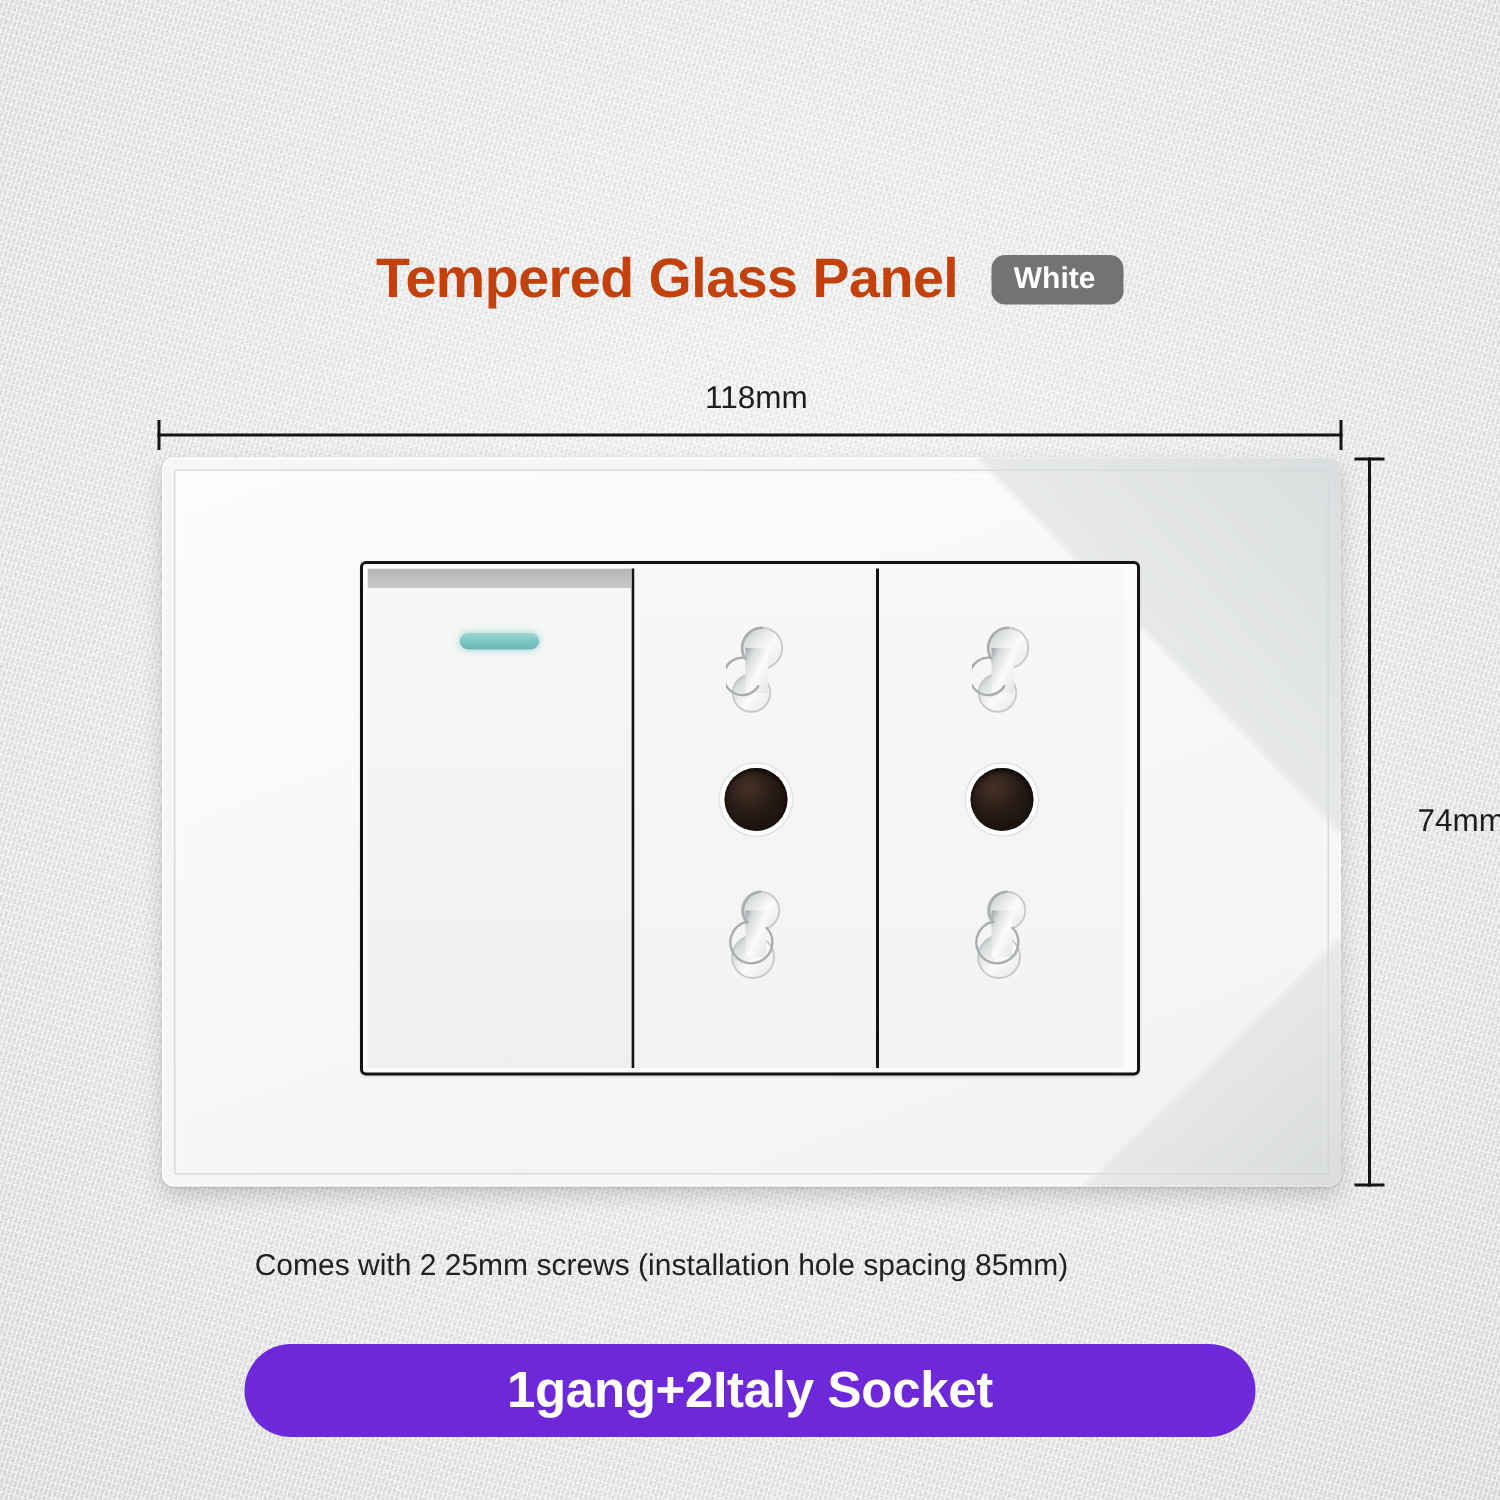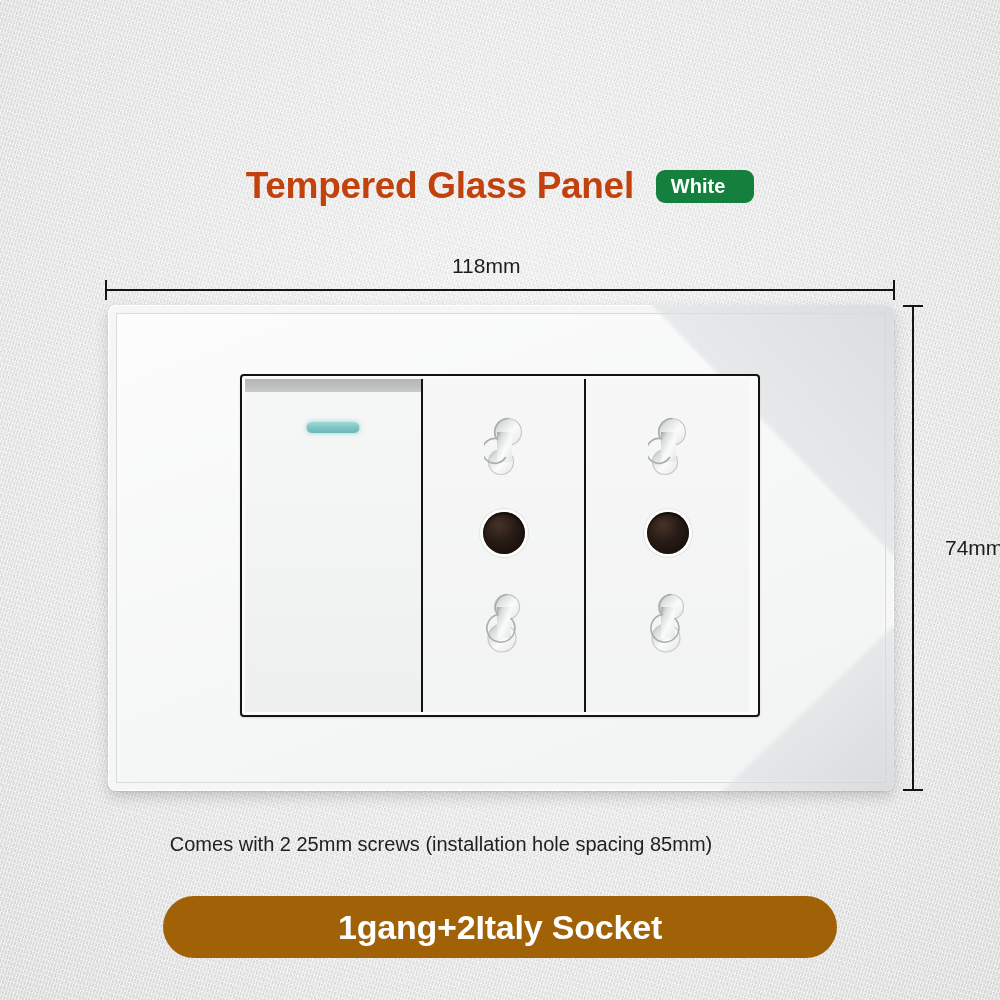--- a/index.html
+++ b/index.html
@@ -41,38 +41,38 @@
     gap: 22px;
   }
   #title-text {
     font-size: 37px;
     font-weight: 600;
     color: #c2410c;
     letter-spacing: -0.3px;
     white-space: nowrap;
   }
   #variant-badge {
-    background: #15803d;
+    background: #737373;
     color: #ffffff;
     font-size: 20px;
     font-weight: bold;
     border-radius: 9px;
-    padding: 6px 29px 7px 15px;
+    padding: 6px 19px 7px 15px;
     line-height: 1;
     white-space: nowrap;
   }
 
   
   .dim-label {
     position: absolute;
     font-size: 21px;
     color: #1d1d1d;
     white-space: nowrap;
   }
-  #dim-width-label { left: 452px; top: 254px; }
+  #dim-width-label { left: 470px; top: 254px; }
   #dim-height-label { left: 945px; top: 536px; }
 
   #dim-width-line {
     position: absolute;
     left: 105px;
     top: 289px;
     width: 790px;
     height: 2px;
     background: #141414;
   }
@@ -251,21 +251,21 @@
     font-size: 20px;
     color: #212121;
   }
   #product-pill {
     position: absolute;
     left: 163px;
     top: 896px;
     width: 674px;
     height: 62px;
     border-radius: 31px;
-    background: #a16207;
+    background: #6d28d9;
     display: flex;
     align-items: center;
     justify-content: center;
   }
   #product-pill-label {
     color: #ffffff;
     font-size: 34px;
     font-weight: bold;
     letter-spacing: -0.2px;
     white-space: nowrap;

